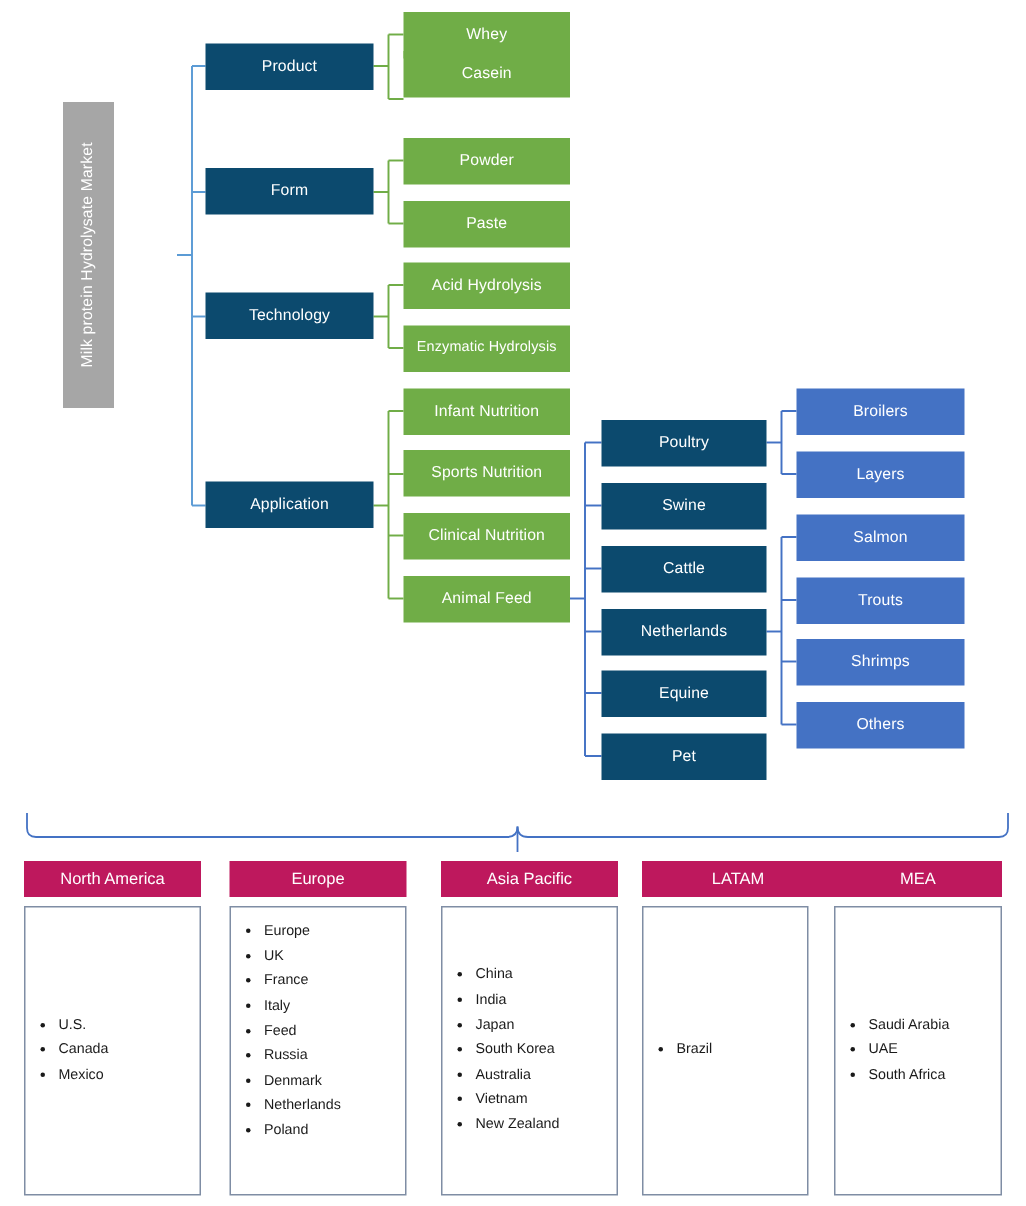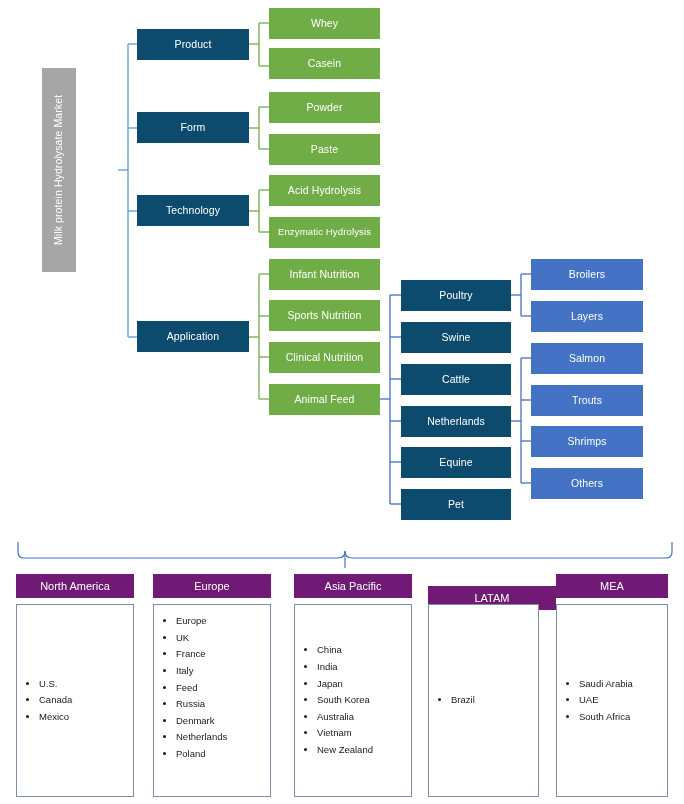--- a/index.html
+++ b/index.html
@@ -45,21 +45,21 @@
     position: absolute;
     left: 0; top: 0;
     width: 684px;
     height: 804px;
     pointer-events: none;
   }
 
   .region-head {
     position: absolute;
     box-sizing: border-box;
-    background: #701a75;
+    background: #be185d;
     color: #ffffff;
     display: flex;
     align-items: center;
     justify-content: center;
     font-size: 11px;
     height: 24px;
   }
   .region-body {
     position: absolute;
     box-sizing: border-box;
@@ -161,21 +161,21 @@
   <div class="node lvl1" style="left:137px; top:195px; width:112px; height:31px;">
     <span>Technology</span>
   </div>
   <div class="node lvl1" style="left:137px; top:321px; width:112px; height:31px;">
     <span>Application</span>
   </div>
 
   <div class="node lvl2" style="left:269px; top:8px; width:111px; height:31px;">
     <span>Whey</span>
   </div>
-  <div class="node lvl2" style="left:269px; top:48px; width:111px; height:31px;">
+  <div class="node lvl2" style="left:269px; top:34px; width:111px; height:31px;">
     <span>Casein</span>
   </div>
 
   <div class="node lvl2" style="left:269px; top:92px; width:111px; height:31px;">
     <span>Powder</span>
   </div>
   <div class="node lvl2" style="left:269px; top:134px; width:111px; height:31px;">
     <span>Paste</span>
   </div>
 
@@ -274,21 +274,21 @@
       <li>China</li>
       <li>India</li>
       <li>Japan</li>
       <li>South Korea</li>
       <li>Australia</li>
       <li>Vietnam</li>
       <li>New Zealand</li>
     </ul>
   </div>
 
-  <div class="region-head" style="left:428px; top:586px; width:128px;">
+  <div class="region-head" style="left:428px; top:574px; width:128px;">
     <span>LATAM</span>
   </div>
   <div class="region-body" style="left:428px; top:604px; width:111px; height:193px;">
     <ul>
       <li>Brazil</li>
     </ul>
   </div>
 
   <div class="region-head" style="left:556px; top:574px; width:112px;">
     <span>MEA</span>

